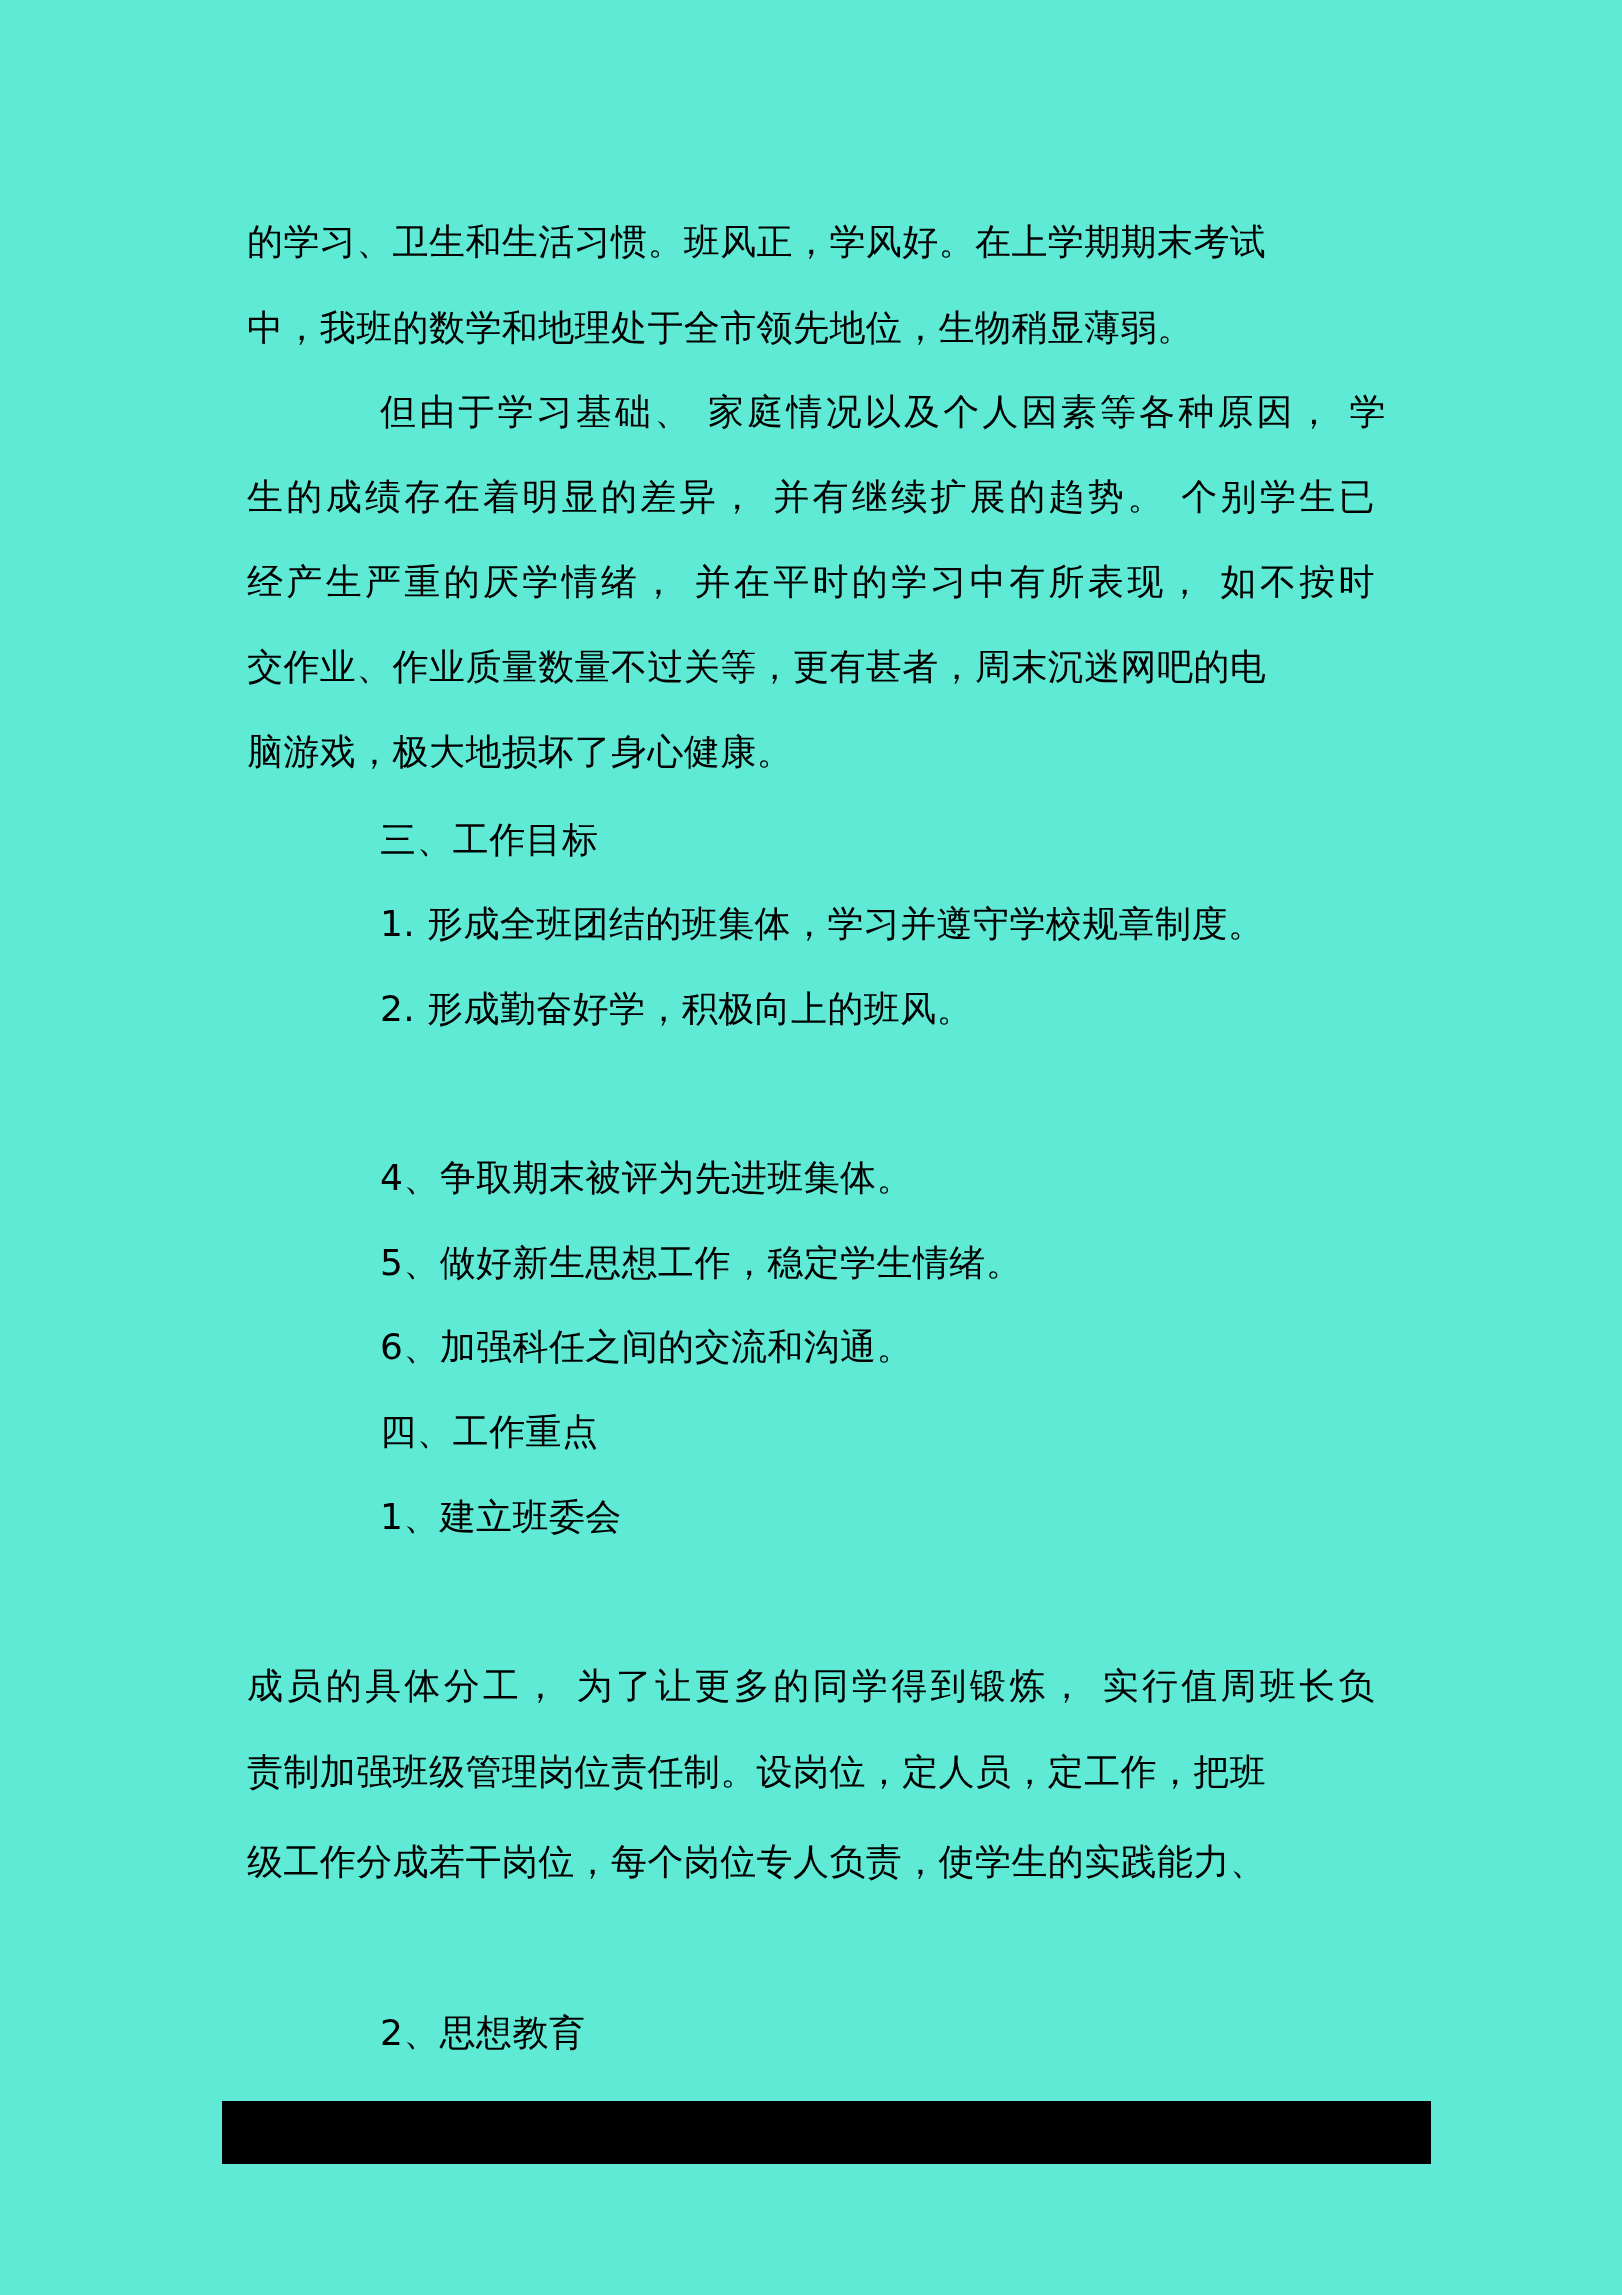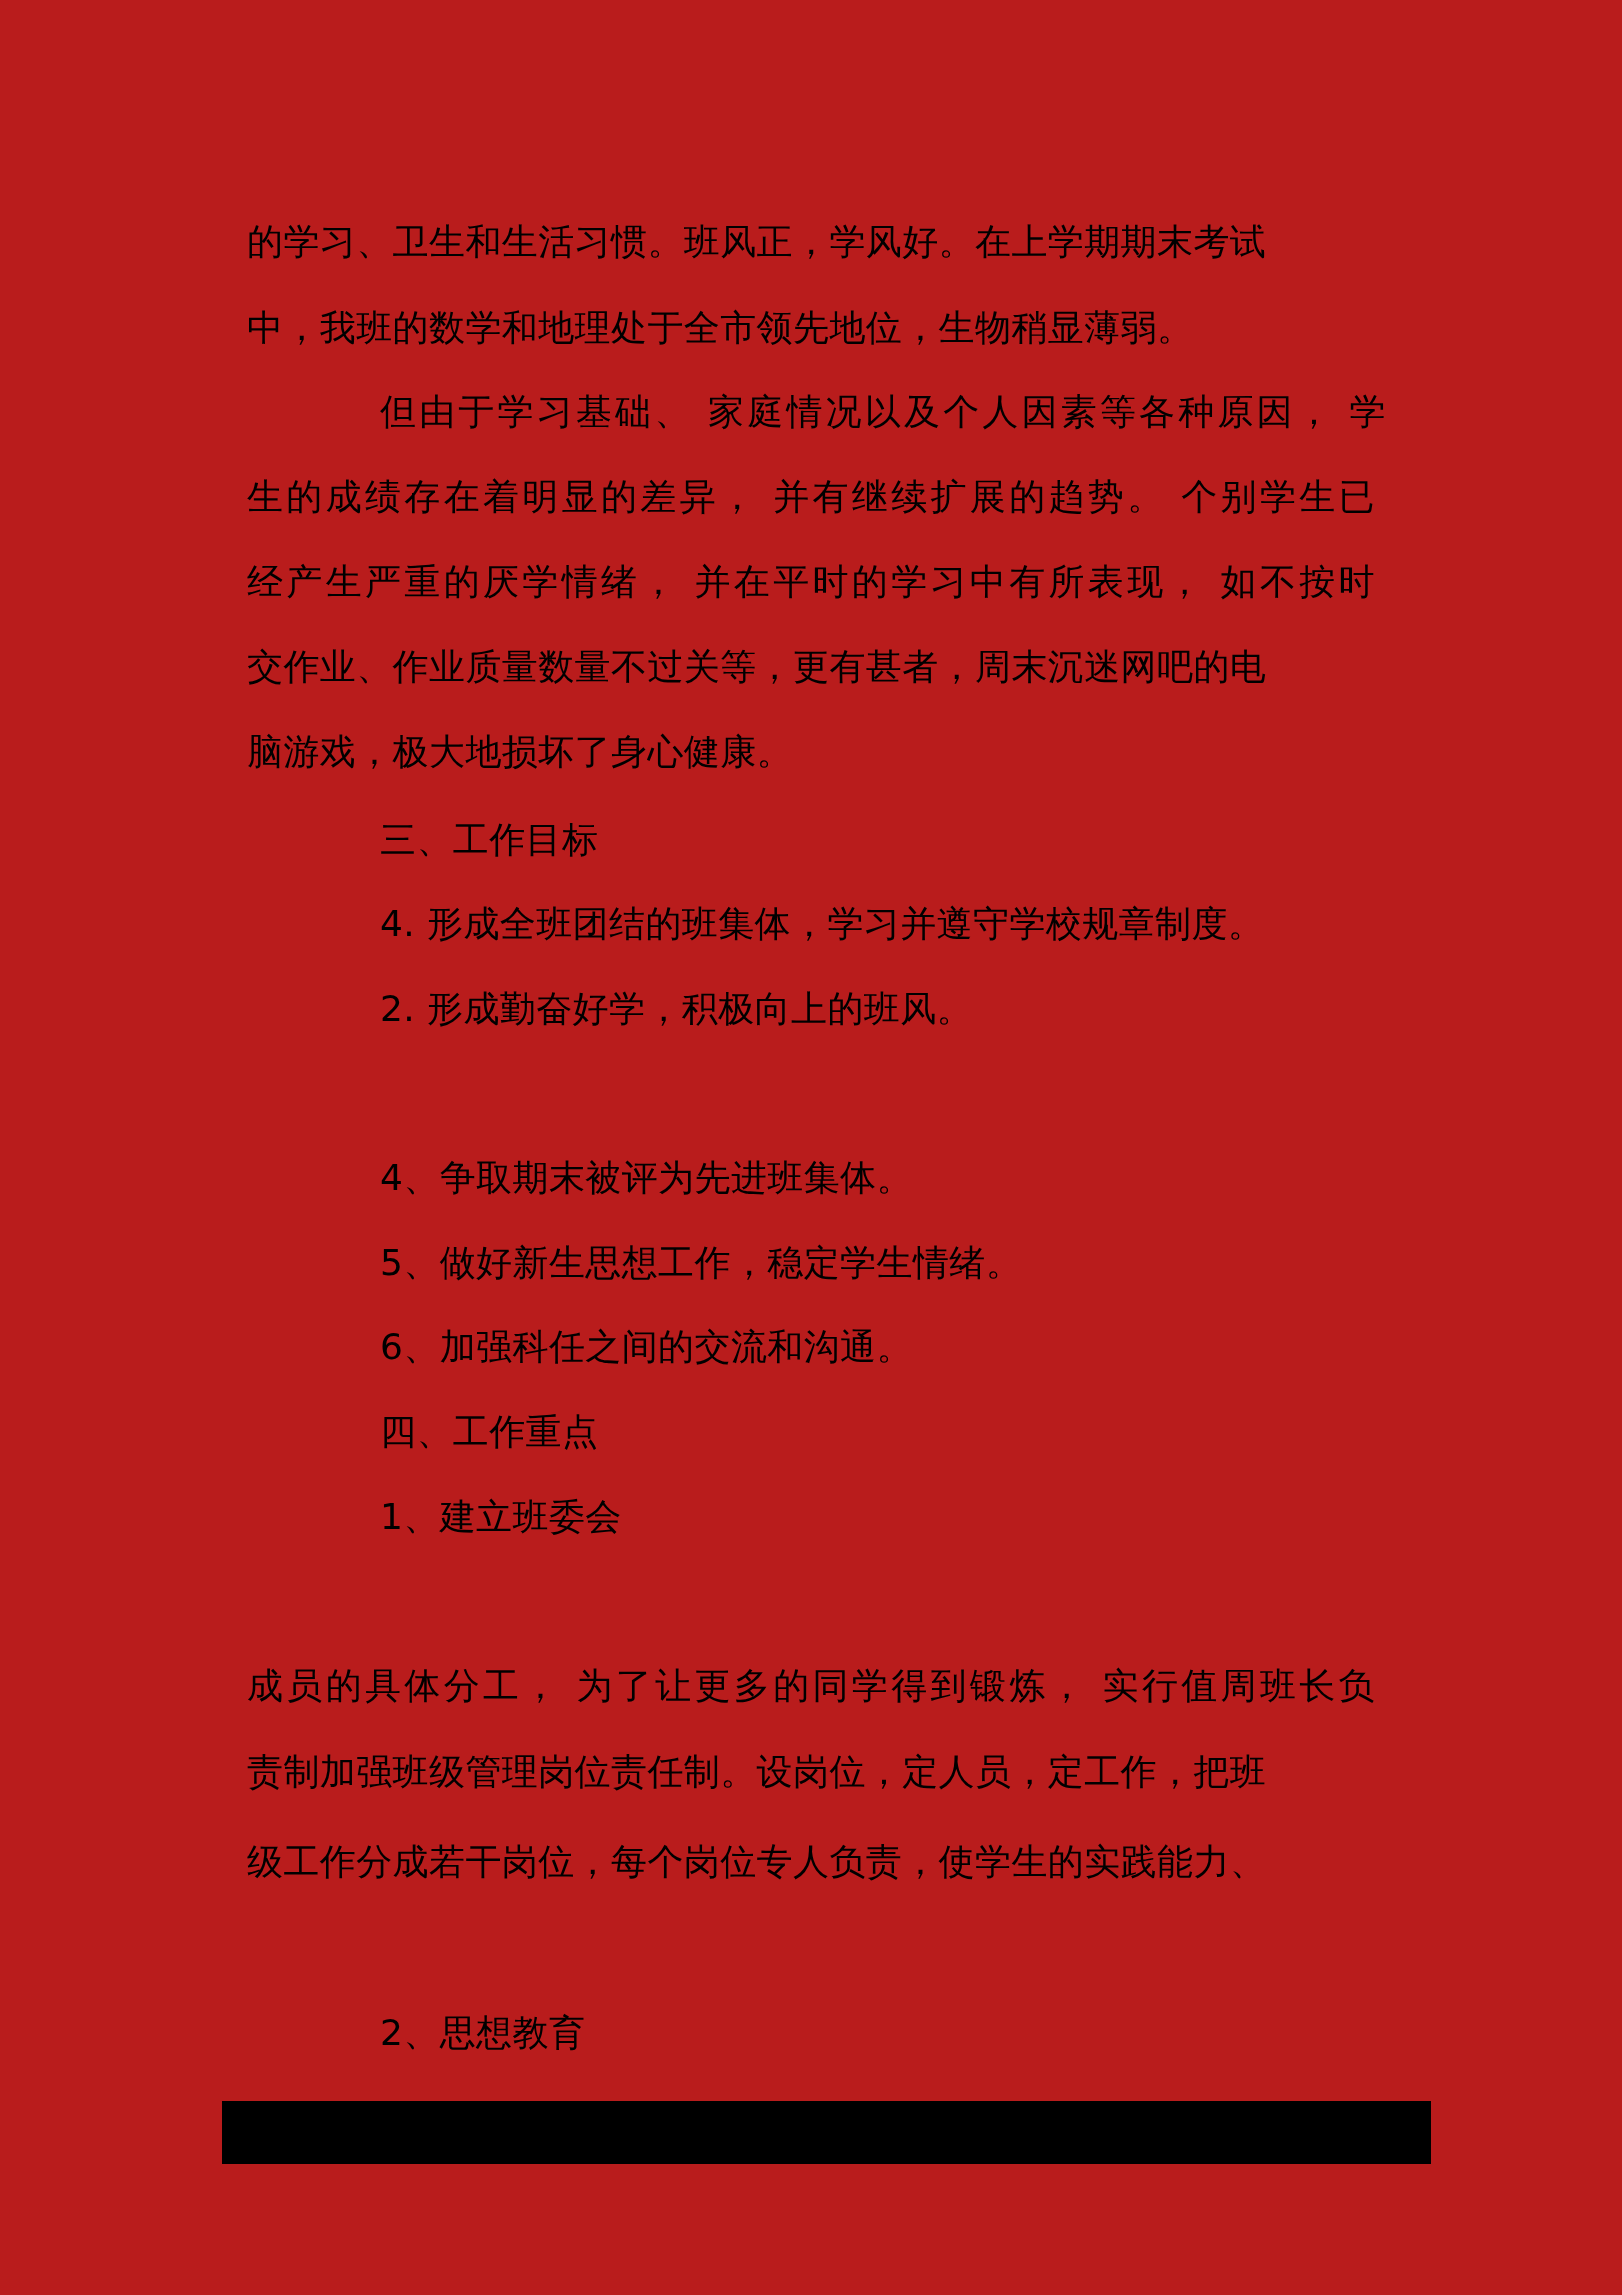--- a/index.html
+++ b/index.html
@@ -14,21 +14,21 @@
       overflow: hidden;
       font-family: "DejaVu Sans", "Liberation Sans", sans-serif;
       color: #000000;
     }
     .page {
       position: absolute;
       left: 0;
       top: 0;
       width: 1622px;
       height: 2295px;
-      background: #b91c1c;
+      background: #5eead4;
     }
     .line {
       position: absolute;
       left: 247px;
       font-size: 36px;
       line-height: 42px;
       height: 42px;
       white-space: pre;
       letter-spacing: 0.4px;
     }
@@ -54,21 +54,21 @@
 
 <div class="page">
   <div class="line" style="top:221px">的学习、卫生和生活习惯。班风正，学风好。在上学期期末考试</div>
   <div class="line" style="top:307px">中，我班的数学和地理处于全市领先地位，生物稍显薄弱。</div>
   <div class="line indent justify" style="top:391px">但由于学习基础、 家庭情况以及个人因素等各种原因，  学</div>
   <div class="line justify" style="top:476px">生的成绩存在着明显的差异， 并有继续扩展的趋势。 个别学生已</div>
   <div class="line" style="top:646px">交作业、作业质量数量不过关等，更有甚者，周末沉迷网吧的电</div>
   <div class="line justify" style="top:561px">经产生严重的厌学情绪， 并在平时的学习中有所表现，  如不按时</div>
   <div class="line" style="top:731px">脑游戏，极大地损坏了身心健康。</div>
   <div class="line indent" style="top:819px">三、工作目标</div>
-  <div class="line indent" style="top:903px">4. 形成全班团结的班集体，学习并遵守学校规章制度。</div>
+  <div class="line indent" style="top:903px">1. 形成全班团结的班集体，学习并遵守学校规章制度。</div>
   <div class="line indent" style="top:988px">2. 形成勤奋好学，积极向上的班风。</div>
   <div class="line indent" style="top:1157px">4、争取期末被评为先进班集体。</div>
   <div class="line indent" style="top:1242px">5、做好新生思想工作，稳定学生情绪。</div>
   <div class="line indent" style="top:1326px">6、加强科任之间的交流和沟通。</div>
   <div class="line indent" style="top:1411px">四、工作重点</div>
   <div class="line indent" style="top:1496px">1、建立班委会</div>
   <div class="line justify" style="top:1665px">成员的具体分工， 为了让更多的同学得到锻炼，  实行值周班长负</div>
   <div class="line" style="top:1751px">责制加强班级管理岗位责任制。设岗位，定人员，定工作，把班</div>
   <div class="line" style="top:1841px">级工作分成若干岗位，每个岗位专人负责，使学生的实践能力、</div>
   <div class="line indent" style="top:2012px">2、思想教育</div>

